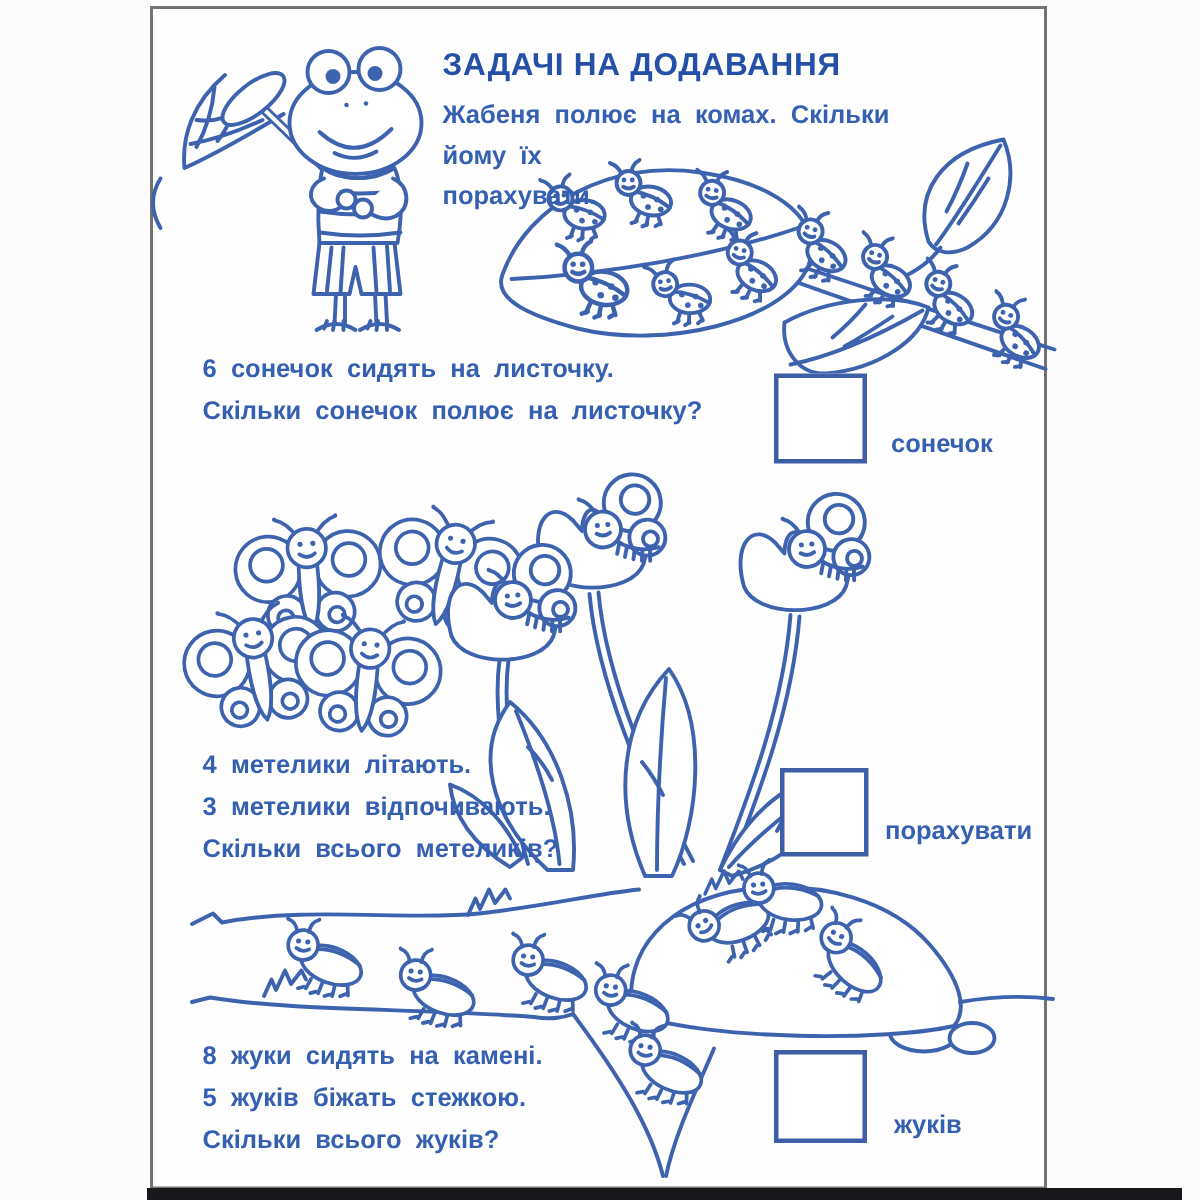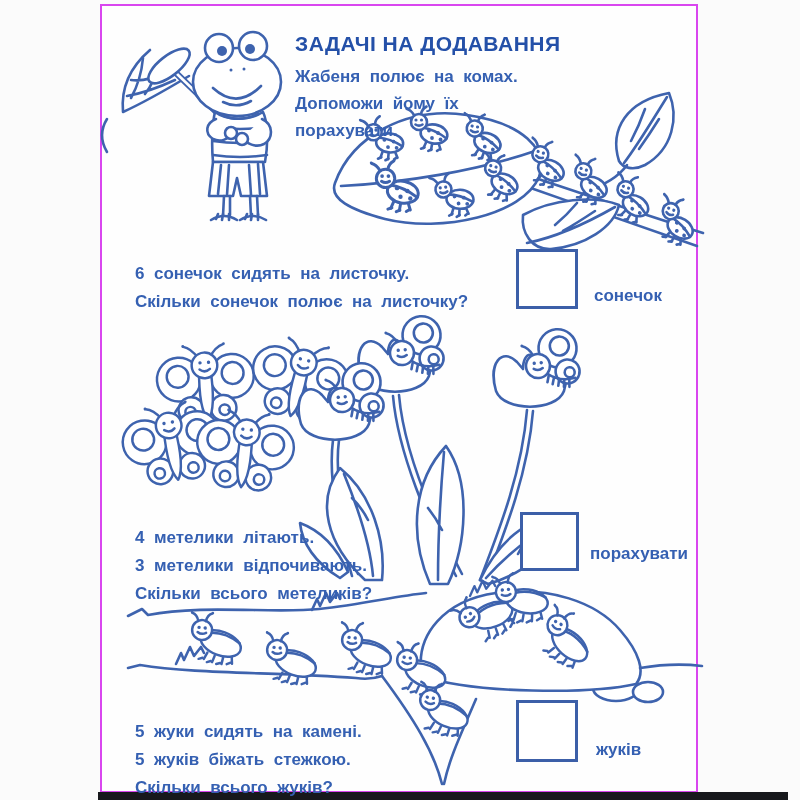--- a/index.html
+++ b/index.html
@@ -1,28 +1,28 @@
 <!DOCTYPE html>
 <html><head>
 <meta charset="utf-8">
 <style>
   html,body{margin:0;padding:0;background:#fbfbfb;width:800px;height:800px;overflow:hidden;
     font-family:"Liberation Sans", sans-serif;}
   .photo{position:relative;width:800px;height:800px;background:#fbfbfb;}
   .page{position:absolute;left:100px;top:4px;width:598px;height:789px;background:#fefefe;
-    border:2px solid #d946ef;box-sizing:border-box;}
+    border:2px solid #737373;box-sizing:border-box;}
   .bottombar{position:absolute;left:98px;top:792px;width:690px;height:8px;background:#17181c;}
   .curl{position:absolute;left:94px;top:116px;}
   .title{position:absolute;left:193px;top:26px;font-size:21px;font-weight:bold;color:#2450a8;
     letter-spacing:.5px;white-space:nowrap;z-index:5;}
   .intro{position:absolute;left:193px;top:57px;width:310px;font-size:17px;font-weight:600;
     color:#3560b2;line-height:27px;word-spacing:.28em;z-index:5;}
   .intro span{display:block;}
   .problem{position:absolute;left:33px;font-size:17px;font-weight:600;color:#3560b2;
-    line-height:28px;word-spacing:.28em;z-index:5;white-space:nowrap;margin-top:28px;}
+    line-height:28px;word-spacing:.28em;z-index:5;white-space:nowrap;}
   .problem span{display:block;}
   .answer-box{position:absolute;background:#fff;border:3px solid #3c5fa8;box-sizing:border-box;z-index:6;}
   .unit{position:absolute;font-size:17px;font-weight:600;color:#3560b2;z-index:6;white-space:nowrap;}
   svg{position:absolute;overflow:visible;}
   svg *{stroke:#3e63ae;stroke-width:2.6;fill:none;stroke-linecap:round;stroke-linejoin:round;}
   svg .w{fill:#fff;}
   svg .f{fill:#3e63ae;stroke:none;}
   svg .thick{stroke-width:6.5;}
   svg .thin{stroke:#fff;stroke-width:2.6;}
 </style>
@@ -205,41 +205,41 @@
       <use href="#beetle" transform="translate(228,57) rotate(6) scale(0.95)"></use>
       <use href="#beetle" transform="translate(283,77) rotate(8) scale(0.95)"></use>
       <use href="#beetle" transform="translate(306,117) rotate(10) scale(0.95)"></use>
       <use href="#beetle" transform="translate(346,34) rotate(-35) scale(0.95)"></use>
       <use href="#beetle" transform="translate(382,9) rotate(-6) scale(0.95)"></use>
       <use href="#beetle" transform="translate(433,42) rotate(28) scale(0.95)"></use>
     </svg>
 
     <div class="title">ЗАДАЧІ НА ДОДАВАННЯ</div>
     <div class="intro">
-      <span>Жабеня полює на комах. Допоможи йому їх</span>
+      <span>Жабеня полює на комах. Скільки йому їх</span>
       <span>порахувати.</span>
     </div>
 
     <div class="problem" style="top:226px">
       <span>6 сонечок сидять на листочку.</span>
       <span>Скільки сонечок полює на листочку?</span>
     </div>
     <div class="answer-box" style="left:414px;top:243px;width:62px;height:60px"></div>
     <div class="unit" style="left:492px;top:280px">сонечок</div>
 
     <div class="problem" style="top:490px">
       <span>4 метелики літають.</span>
       <span>3 метелики відпочивають.</span>
       <span>Скільки всього метеликів?</span>
     </div>
     <div class="answer-box" style="left:418px;top:506px;width:59px;height:59px"></div>
     <div class="unit" style="left:488px;top:538px">порахувати</div>
 
     <div class="problem" style="top:684px">
-      <span>5 жуки сидять на камені.</span>
+      <span>8 жуки сидять на камені.</span>
       <span>5 жуків біжать стежкою.</span>
       <span>Скільки всього жуків?</span>
     </div>
     <div class="answer-box" style="left:414px;top:694px;width:62px;height:62px"></div>
     <div class="unit" style="left:494px;top:734px">жуків</div>
 
   </div>
 
   <svg class="curl" width="16" height="40" viewBox="0 0 16 40">
     <path d="M 13,3 Q 3,19 13,36"></path>

